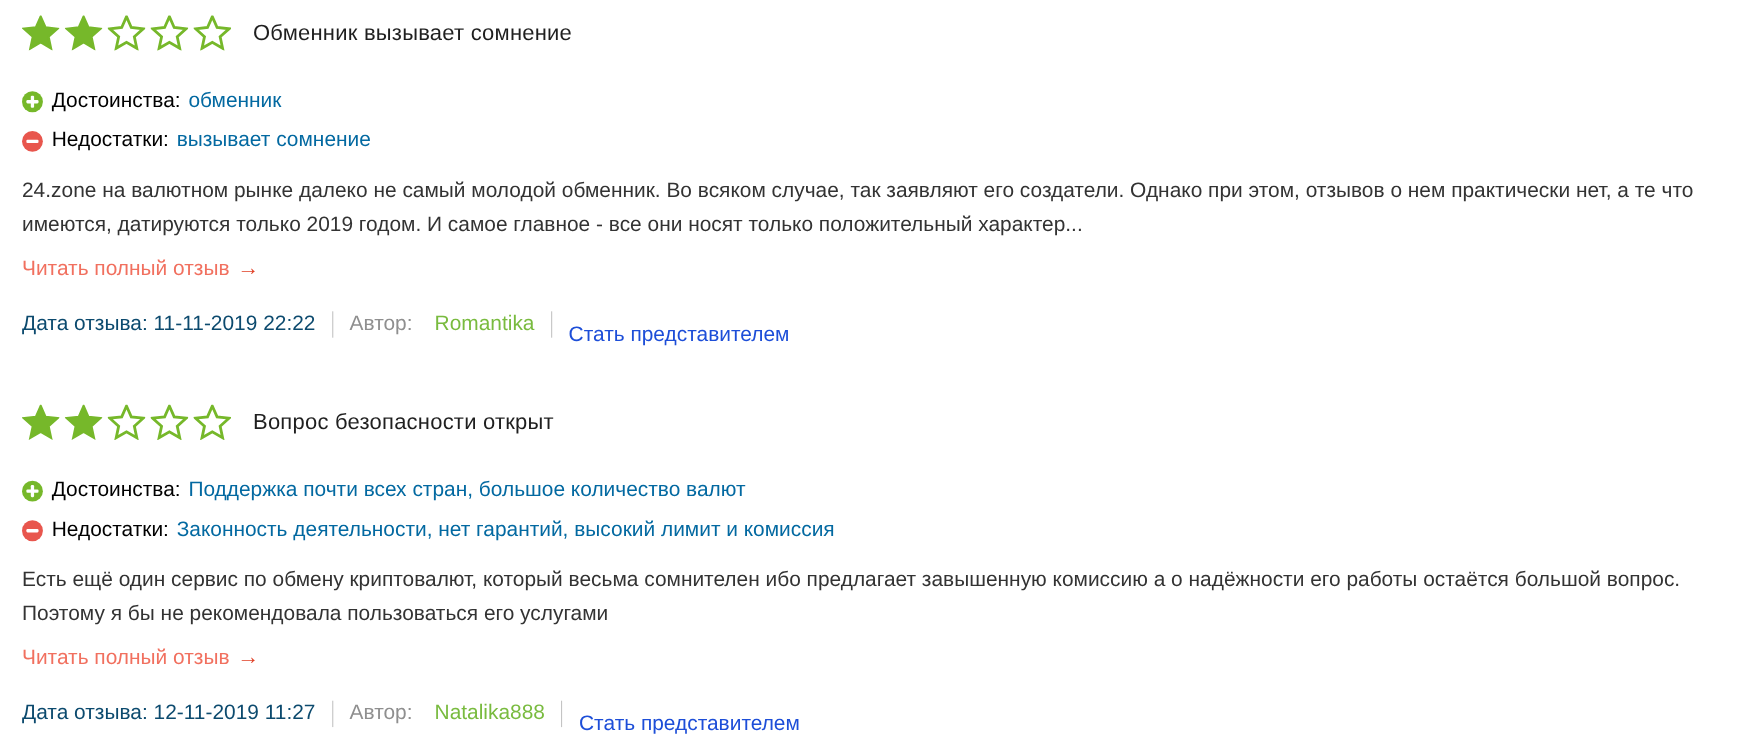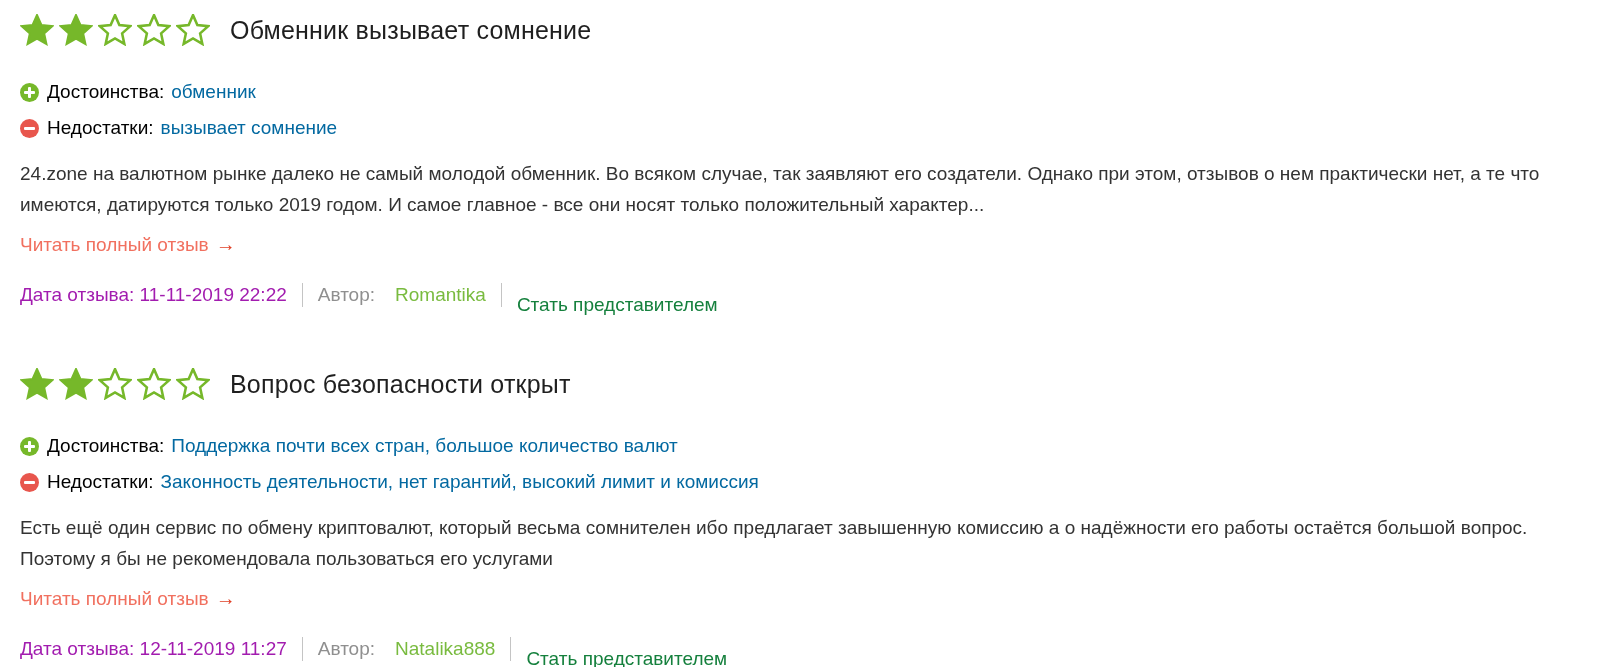--- a/index.html
+++ b/index.html
@@ -21,21 +21,21 @@
     display: flex;
     align-items: center;
     gap: 20px;
     margin-bottom: 34px;
   }
   .stars { display: flex; align-items: center; gap: 5px; }
   .stars svg { width: 34px; height: 32px; display: block; }
   .stars .star-filled polygon { fill: #76b82a; stroke: #76b82a; stroke-width: 2; stroke-linejoin: miter; }
   .stars .star-empty polygon { fill: #ffffff; stroke: #76b82a; stroke-width: 2.4; stroke-linejoin: miter; }
   .review-title {
-    font-size: 25px;
+    font-size: 20px;
     font-weight: 400;
     color: #1f1f1f;
     letter-spacing: 0.2px;
   }
 
   
   .pc-row {
     display: flex;
     align-items: center;
     font-size: 19px;
@@ -94,24 +94,24 @@
     font-size: 19px;
     color: #8f8f8f;
     margin-top: 2px;
   }
   .meta-sep {
     width: 0;
     height: 24px;
     border-left: 1.5px solid #c4c4c4;
     margin: 0 15px;
   }
-  .meta-date { color: #a21caf; }
+  .meta-date { color: #0c4a6e; }
   .meta-author-label { color: #8f8f8f; margin-right: 20px; }
   .meta-author { color: #79bb3f; text-decoration: none; cursor: pointer; }
-  .meta-rep { color: #15803d; text-decoration: none; cursor: pointer; margin-top: 20px; }
+  .meta-rep { color: #1d4ed8; text-decoration: none; cursor: pointer; margin-top: 20px; }
 </style>
 </head>
 <body>
 
 <div class="page">
 
   <article class="review">
     <div class="review-header">
       <div class="stars">
           <svg class="star-filled" viewBox="0 0 32 30">

